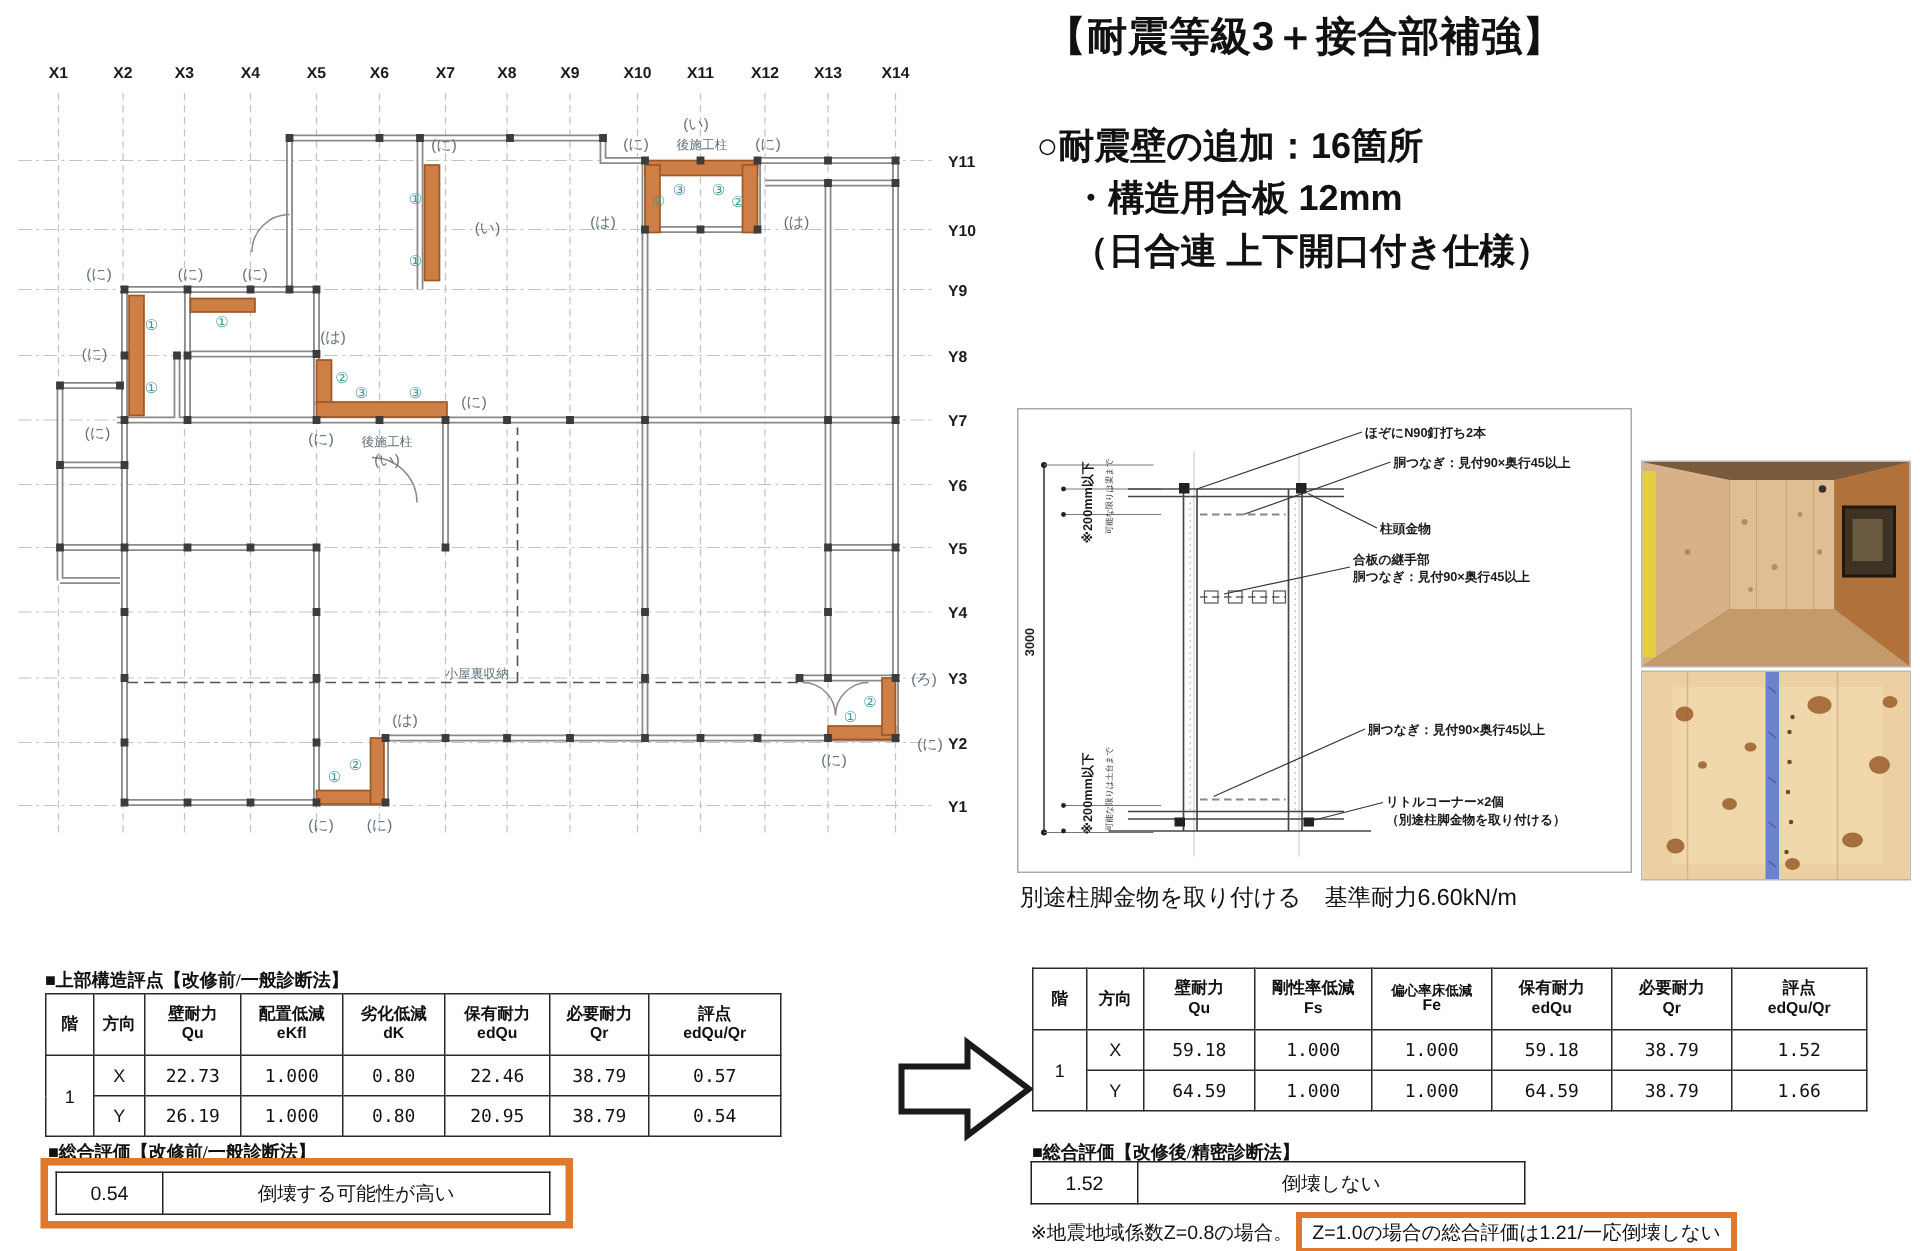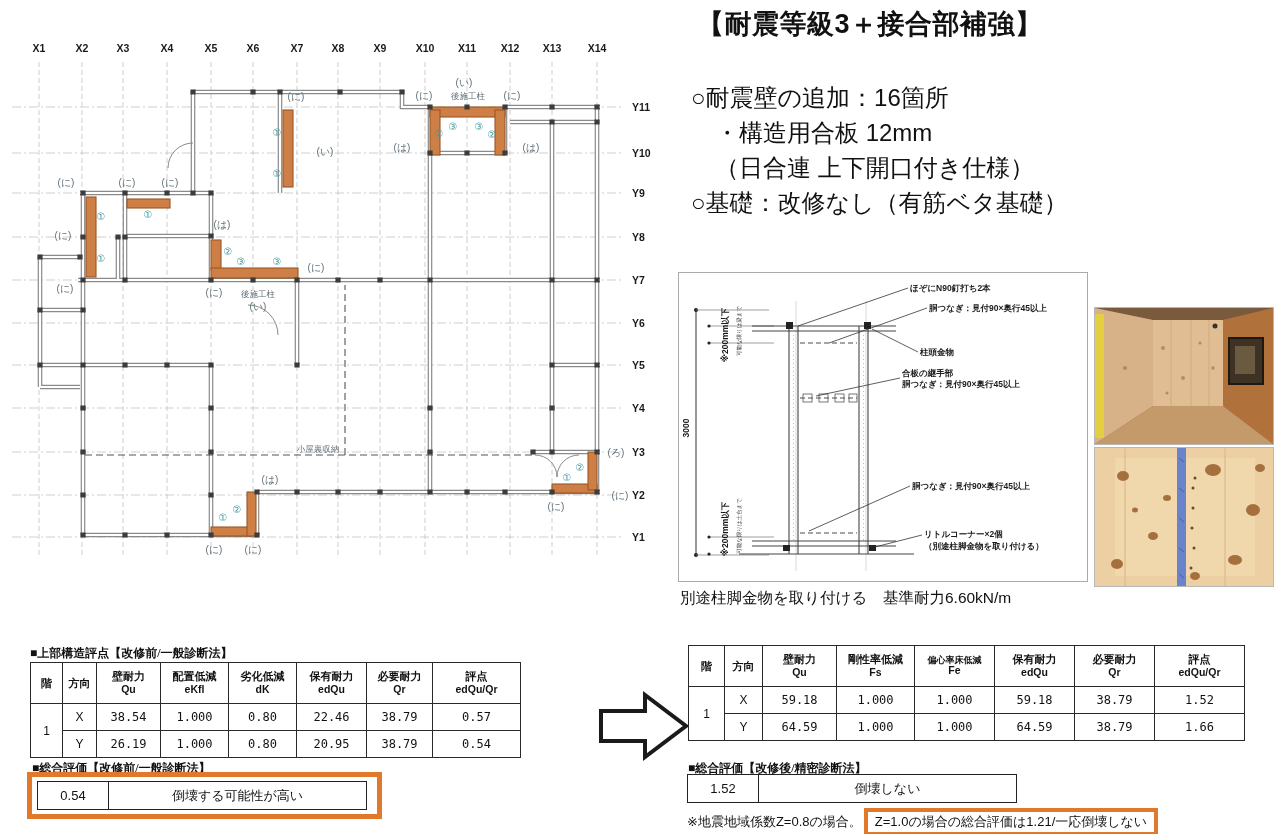--- a/index.html
+++ b/index.html
@@ -17,21 +17,21 @@
   .colsq{stroke:#3c3c3c;stroke-width:5.2;stroke-linecap:square;fill:none;}
   .orange{fill:#cd7f45;stroke:#9c5726;stroke-width:1.1;}
   .doorarc{stroke:#8a8a8a;stroke-width:1;fill:none;}
   .dashline{stroke:#555;stroke-width:1.1;stroke-dasharray:7 4;fill:none;}
   .plbl{font-size:10px;fill:#5f6f78;}
   .psm{font-size:8.5px;}
   .pcirc{font-size:10px;fill:#3f98a0;}
 
   
   #main-title{left:697px;top:6px;font-size:27px;font-weight:600;letter-spacing:0.5px;}
-  #bullets{left:691px;top:80px;font-size:24px;line-height:35px;font-weight:400;}
+  #bullets{left:691px;top:80px;font-size:24px;line-height:35px;font-weight:700;}
 
   
   #detail-box{left:678px;top:272px;width:408px;height:308px;border:1px solid #aaa;background:#fff;}
   .thin{stroke:#444;stroke-width:1.1;fill:none;}
   .thinner{stroke:#777;stroke-width:0.7;fill:none;}
   .gridt{stroke:#c8c8c8;stroke-width:0.7;}
   .dashrow{stroke:#888;stroke-width:1.4;stroke-dasharray:5 3;fill:none;}
   .dotedge{stroke:#aaa;stroke-width:0.8;stroke-dasharray:1 3;fill:none;}
   .leader{stroke:#333;stroke-width:0.8;fill:none;}
   .danno{font-size:8.5px;font-weight:600;fill:#1a1a1a;}
@@ -194,21 +194,20 @@
       <text x="567" y="481" class="pcirc" text-anchor="middle">①</text>
       <text x="580" y="471" class="pcirc" text-anchor="middle">②</text>
     </g>
 </svg>
 
 <div id="main-title" class="abs">【耐震等級3＋接合部補強】</div>
 <div id="bullets" class="abs">
   <div>○耐震壁の追加：16箇所</div>
   <div>　・構造用合板 12mm</div>
   <div>　（日合連 上下開口付き仕様）</div>
-  <div>○基礎：改修なし（有筋ベタ基礎）</div>
 </div>
 
 <div id="detail-box" class="abs">
 <svg width="408" height="308" viewBox="0 0 408 308">
 
   <line class="thin" x1="17" y1="37" x2="17" y2="282"></line>
   <circle cx="17" cy="37" r="2" fill="#222"></circle>
       <circle cx="17" cy="282" r="2" fill="#222"></circle>
   <line class="thinner" x1="17" y1="37" x2="90" y2="37"></line>
   <line class="thinner" x1="17" y1="282" x2="90" y2="282"></line>
@@ -354,21 +353,21 @@
           <th>劣化低減<br><span class="sub">dK</span></th>
           <th>保有耐力<br><span class="sub">edQu</span></th>
           <th>必要耐力<br><span class="sub">Qr</span></th>
           <th>評点<br><span class="sub">edQu/Qr</span></th>
         </tr>
       </thead>
     <tbody id="tbody-before">
         <tr>
           <td rowspan="2" class="tsans">1</td>
           <td class="tsans">X</td>
-          <td>38.54</td>
+          <td>22.73</td>
           <td>1.000</td>
           <td>0.80</td>
           <td>22.46</td>
           <td>38.79</td>
           <td>0.57</td>
         </tr>
         <tr>
           <td class="tsans">Y</td>
           <td>26.19</td>
           <td>1.000</td>

